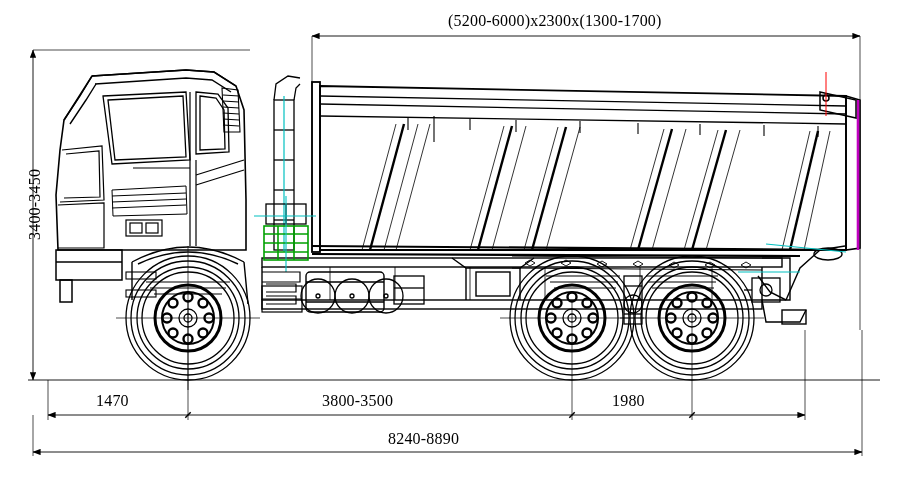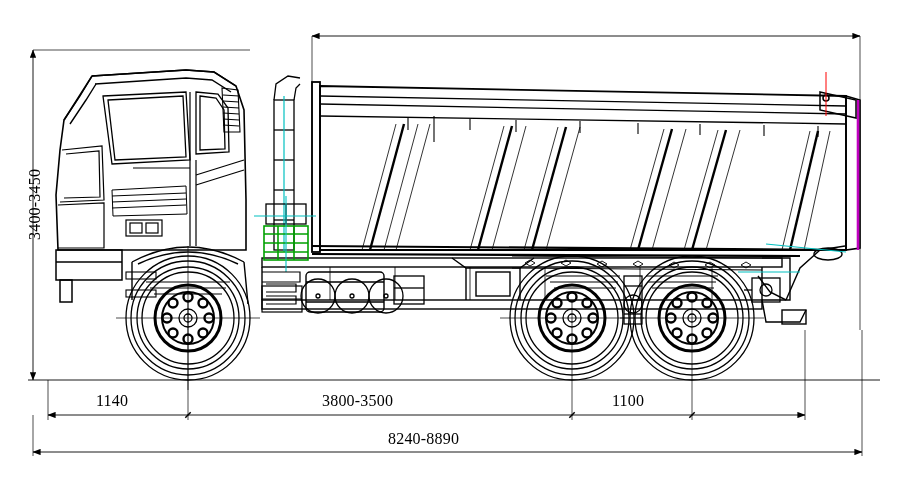--- a/index.html
+++ b/index.html
@@ -372,24 +372,25 @@
   <g stroke-width="1.3">
     <rect x="752" y="278" width="28" height="24"></rect>
     <circle cx="766" cy="290" r="6"></circle>
     <line x1="744" y1="290" x2="752" y2="290"></line>
   </g>
   <line x1="738" y1="272" x2="800" y2="272" stroke="#00C0C0" stroke-width="1.1"></line>
 
   </g>
 </svg>
 
+<div class="dimtext" style="left:448px;top:12px;">(5200-6000)x2300x(1300-1700)</div>
 
 <div class="dimtext vert" style="left:26px;top:240px;transform:rotate(-90deg);">3400-3450</div>
 
-<div class="dimtext" style="left:96px;top:392px;">1140</div>
+<div class="dimtext" style="left:96px;top:392px;">1470</div>
 
 <div class="dimtext" style="left:322px;top:392px;">3800-3500</div>
 
-<div class="dimtext" style="left:612px;top:392px;">1100</div>
+<div class="dimtext" style="left:612px;top:392px;">1980</div>
 
 <div class="dimtext" style="left:388px;top:430px;text-align:center;">8240-8890</div>
 
 </div>
 
 </body></html>

